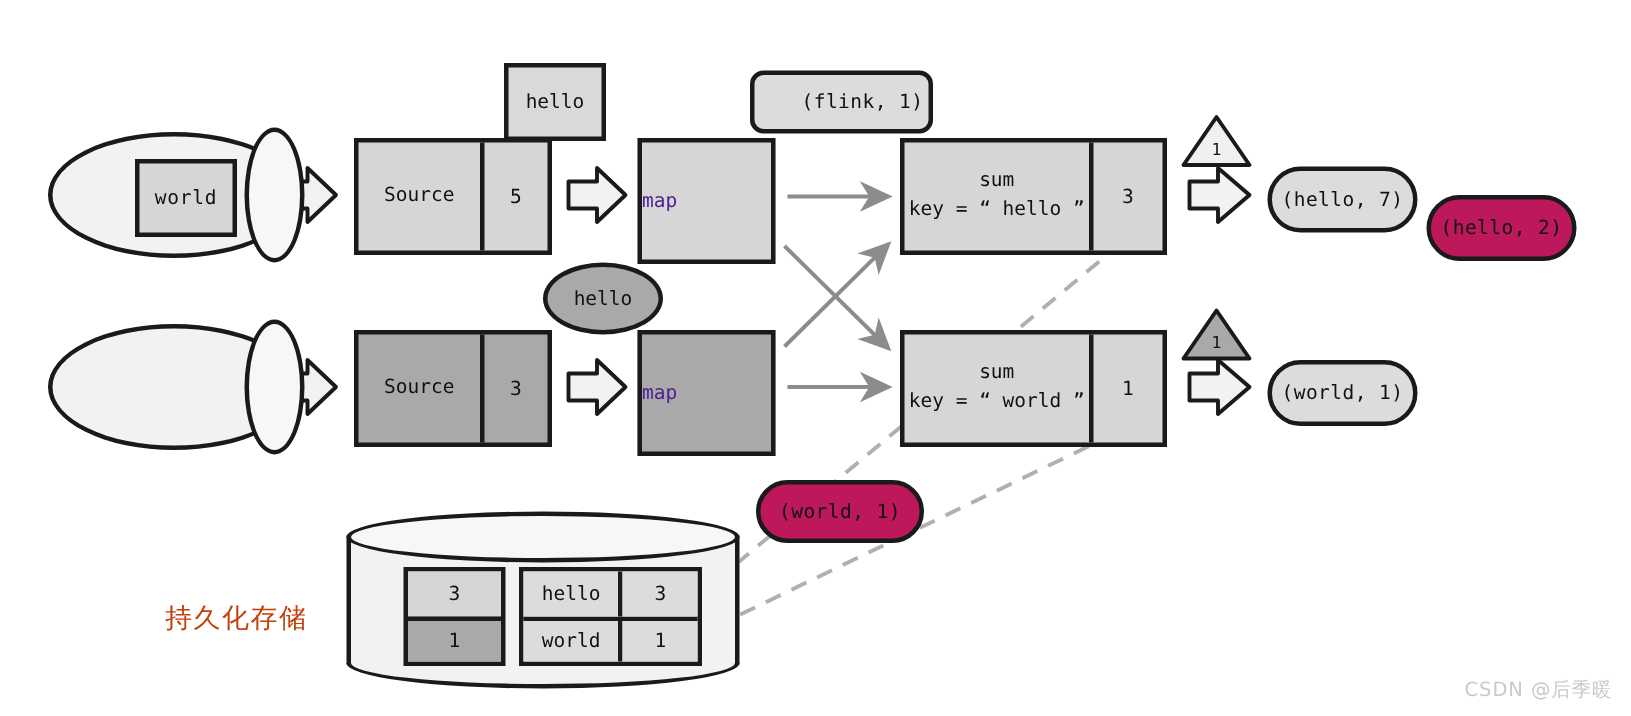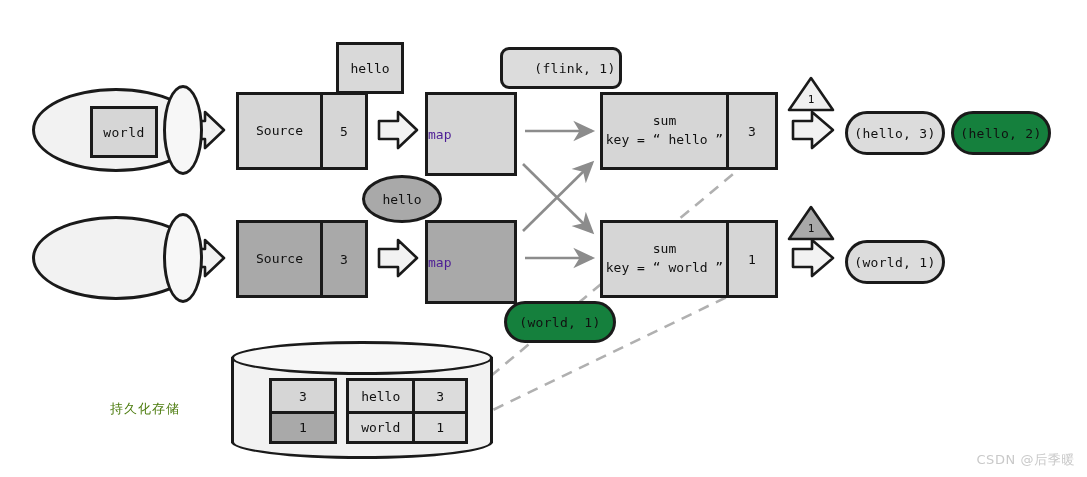--- a/index.html
+++ b/index.html
@@ -56,21 +56,21 @@
   }
 
   
   .pill{
     position:absolute;border:3px solid #1a1a1a;border-radius:9px;
     background:#dcdcdc;
     display:flex;align-items:center;justify-content:center;
     font-size:13px;color:#111;letter-spacing:.3px;
   }
   .pill.stadium{border-radius:22px;}
-  .pill.grey{background:#15803d;border-radius:22px;}
+  .pill.grey{background:#be185d;border-radius:22px;margin-top:19px;}
 
   
   .ellipse{
     position:absolute;border:3px solid #1a1a1a;border-radius:50%;
     background:#a9a9a9;
     display:flex;align-items:center;justify-content:center;
     font-size:13px;color:#111;
   }
 
   
@@ -119,21 +119,21 @@
   .kv .c{
     display:flex;align-items:center;justify-content:center;
     font-size:13px;color:#111;background:#dcdcdc;box-sizing:border-box;
   }
   .kv .c.k{flex:1.28;border-right:3px solid #1a1a1a;}
   .kv .c.v{flex:1;}
 
   
   .cnlabel{
     position:absolute;font-family:Liberation Sans, sans-serif;
-    font-size:13px;color:#4d7c0f;letter-spacing:1px;white-space:nowrap;
+    font-size:18px;color:#c2410c;letter-spacing:1px;white-space:nowrap;
   }
 
   
   .wm{
     position:absolute;right:12px;bottom:8px;
     font-family:"DejaVu Sans","Liberation Sans",sans-serif;
     font-size:13px;color:#c9c9c9;letter-spacing:.6px;white-space:nowrap;
   }
 
   
@@ -235,21 +235,21 @@
     <div class="main">sum
 key = “ hello ”</div>
     <div class="cnt">3</div>
   </div>
 
   <div class="tri" style="left:789px;top:78px;width:44px;height:32px;">
     <div class="num">1</div>
   </div>
 
   <div class="pill stadium" style="left:845px;top:111px;width:94px;height:38px;">
-    <span>(hello, 3)</span>
+    <span>(hello, 7)</span>
   </div>
 
   <div class="pill grey" style="left:951px;top:111px;width:94px;height:38px;">
     <span>(hello, 2)</span>
   </div>
 
   <div class="cyl" style="left:32px;top:216px;width:168px;height:84px;">
     <div class="body"></div>
     <div class="cap"></div>
   </div>

